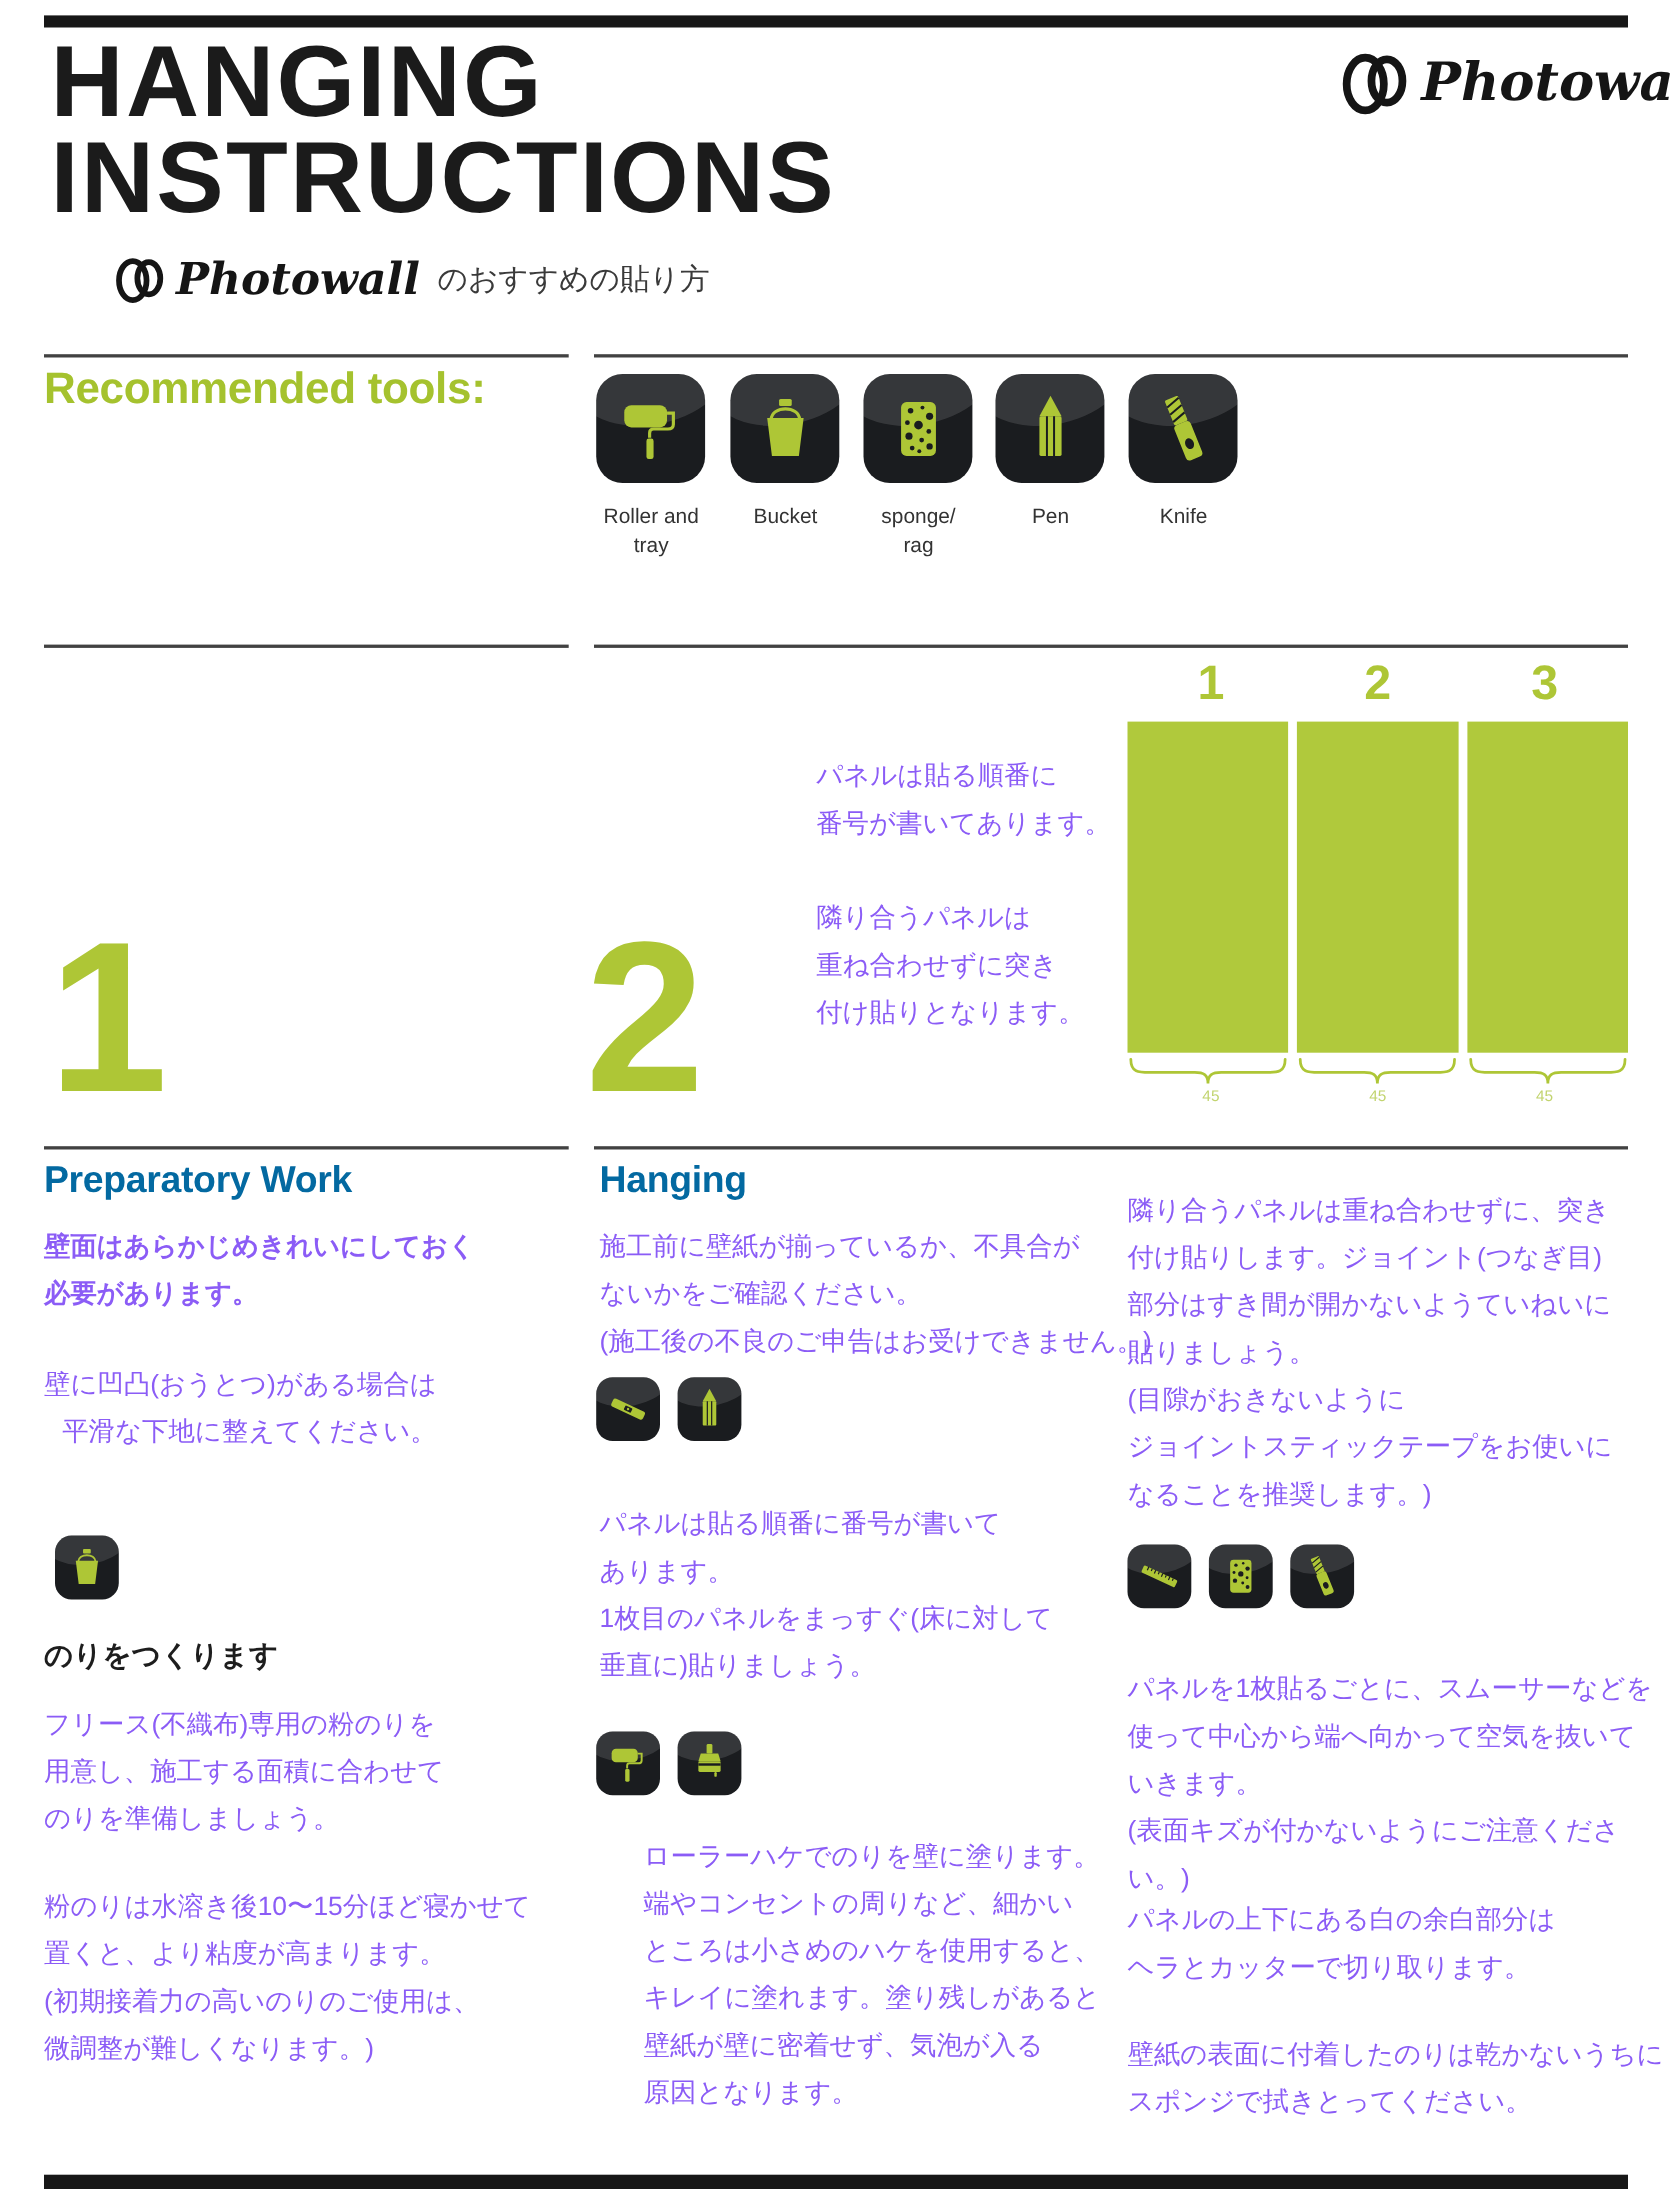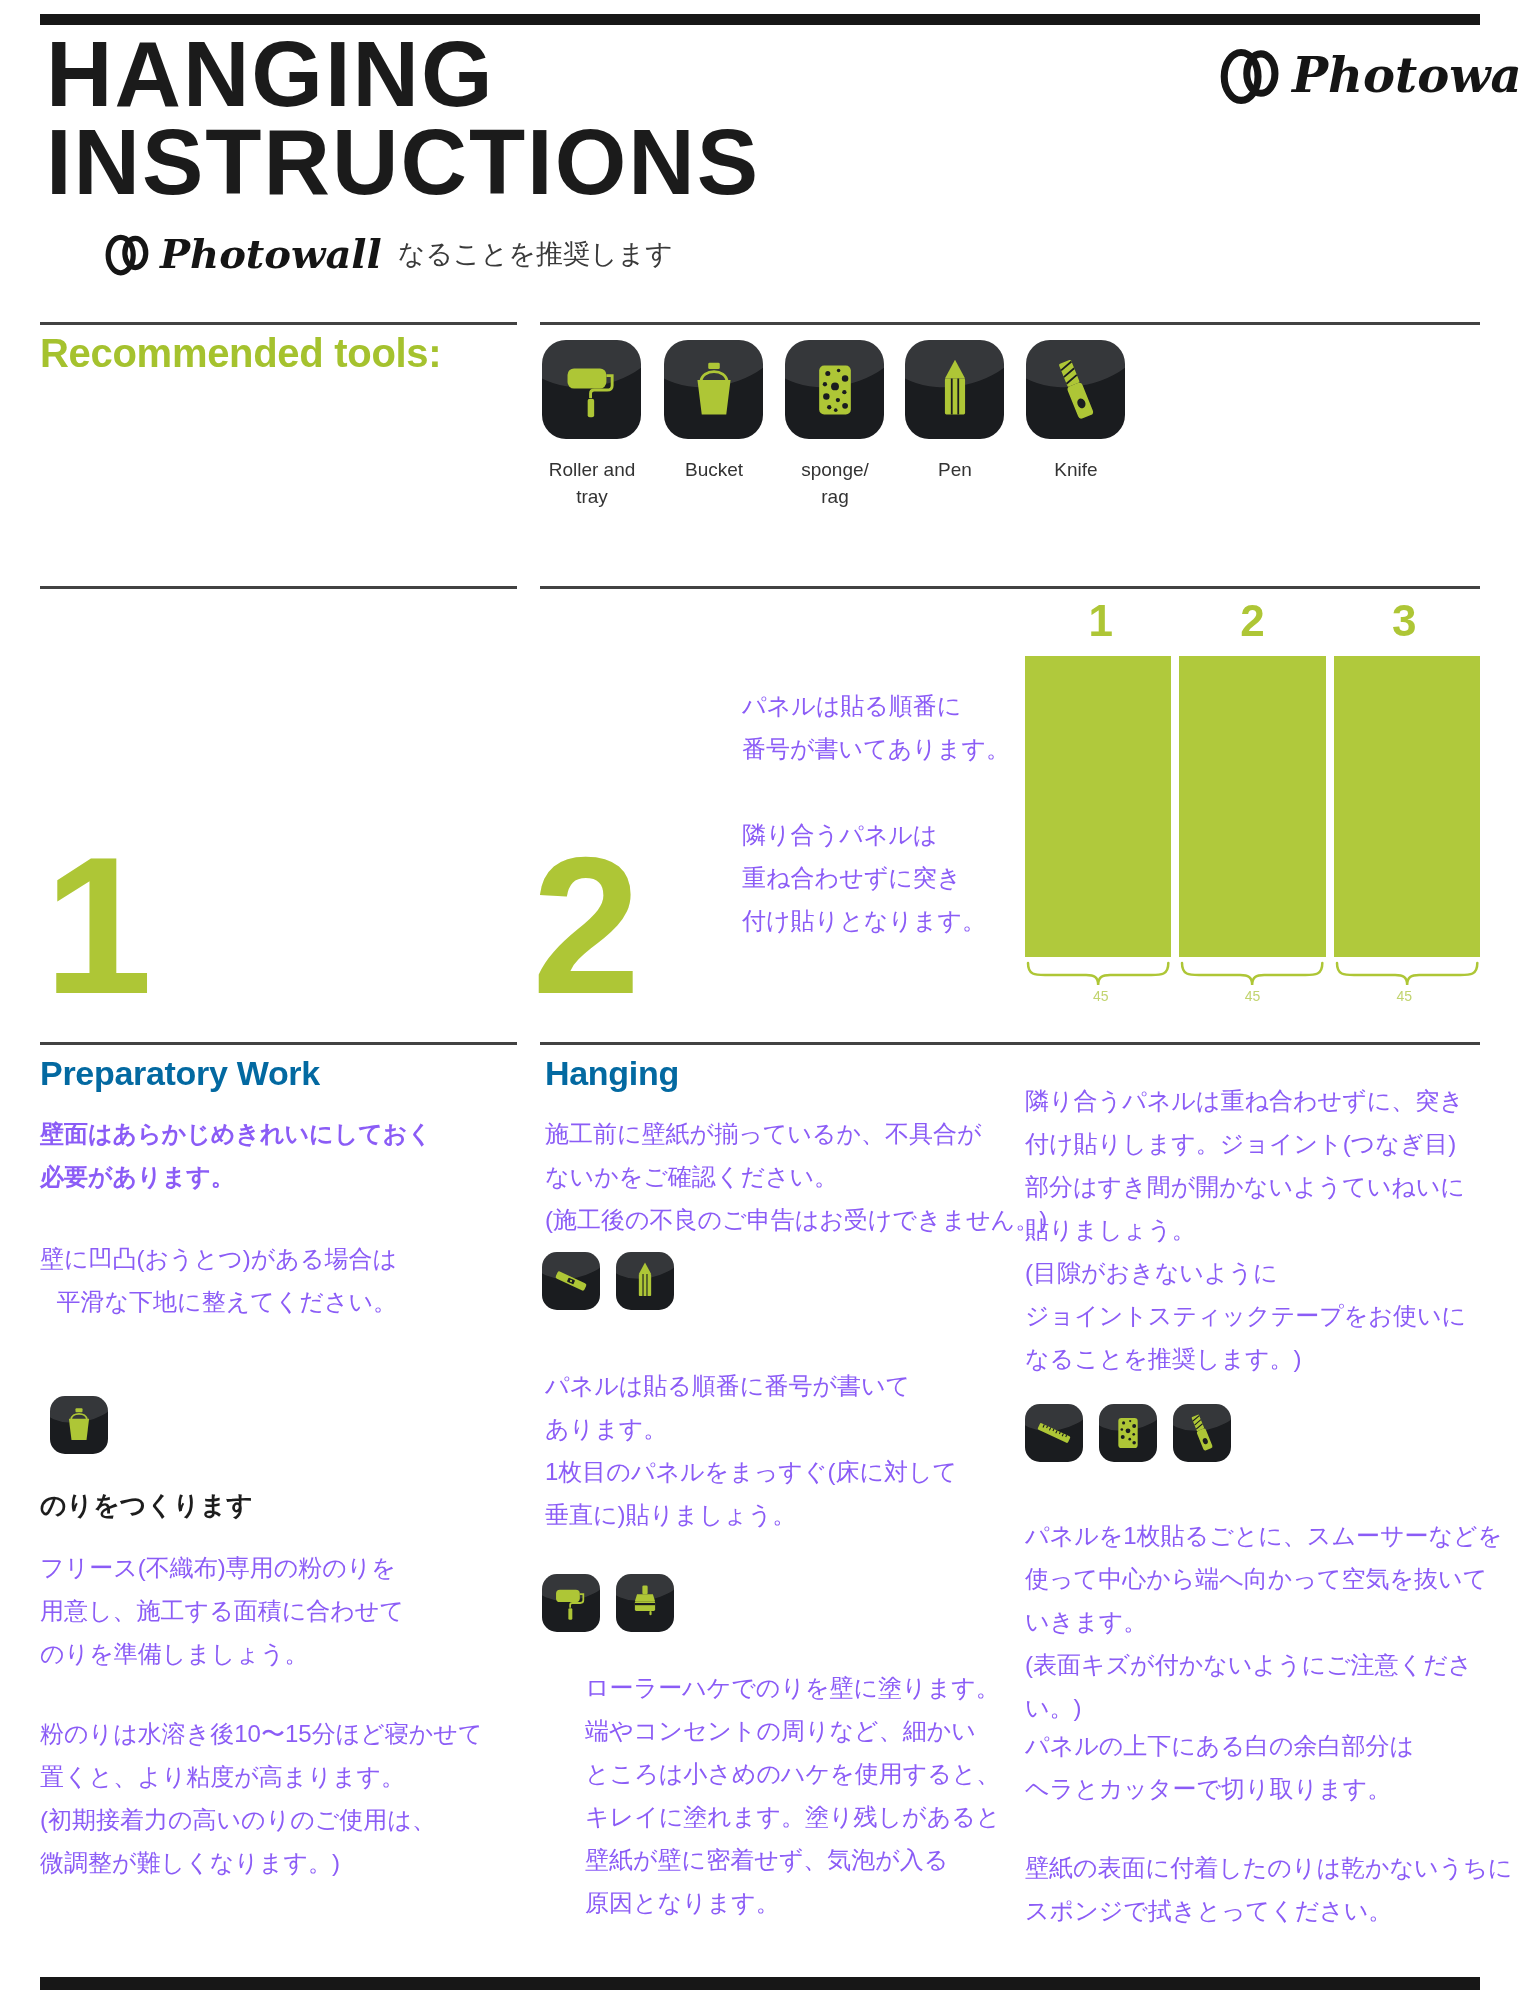--- a/index.html
+++ b/index.html
@@ -57,21 +57,21 @@
   </div>
 
   <div class="subtitle-row">
     <span class="logo" style="position:static;">
       <svg width="48" height="46" viewBox="0 0 46 44">
         <ellipse cx="16" cy="23" rx="12" ry="17" fill="none" stroke="#151515" stroke-width="5"></ellipse>
         <ellipse cx="30" cy="21" rx="10" ry="14" fill="none" stroke="#151515" stroke-width="5"></ellipse>
       </svg>
       <span class="logo-word" style="font-size:40px;">Photowall</span>
     </span>
-    <span class="subtitle-jp">なることを推奨します</span>
+    <span class="subtitle-jp">のおすすめの貼り方</span>
   </div>
 
   <div class="divider" style="left:40px;top:322px;width:477px;"></div>
   <div class="divider" style="left:540px;top:322px;width:940px;"></div>
   <div class="divider" style="left:40px;top:586px;width:477px;"></div>
   <div class="divider" style="left:540px;top:586px;width:940px;"></div>
   <div class="divider" style="left:40px;top:1042px;width:477px;"></div>
   <div class="divider" style="left:540px;top:1042px;width:940px;"></div>
 
   <div class="green-head" style="left:40px;top:331px;">Recommended tools:</div>

